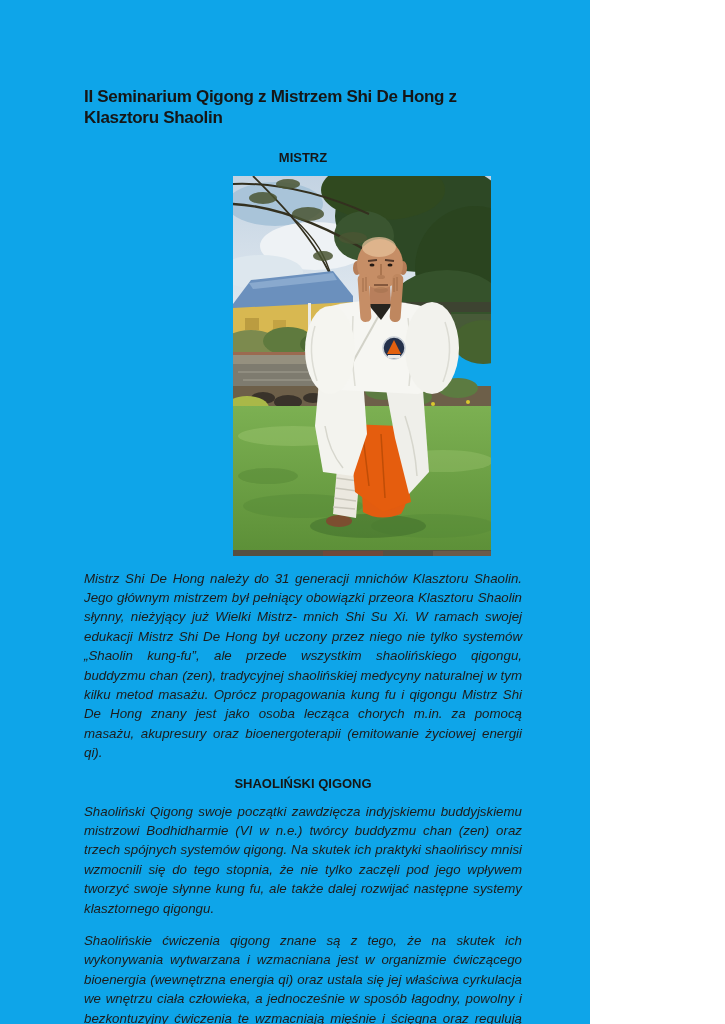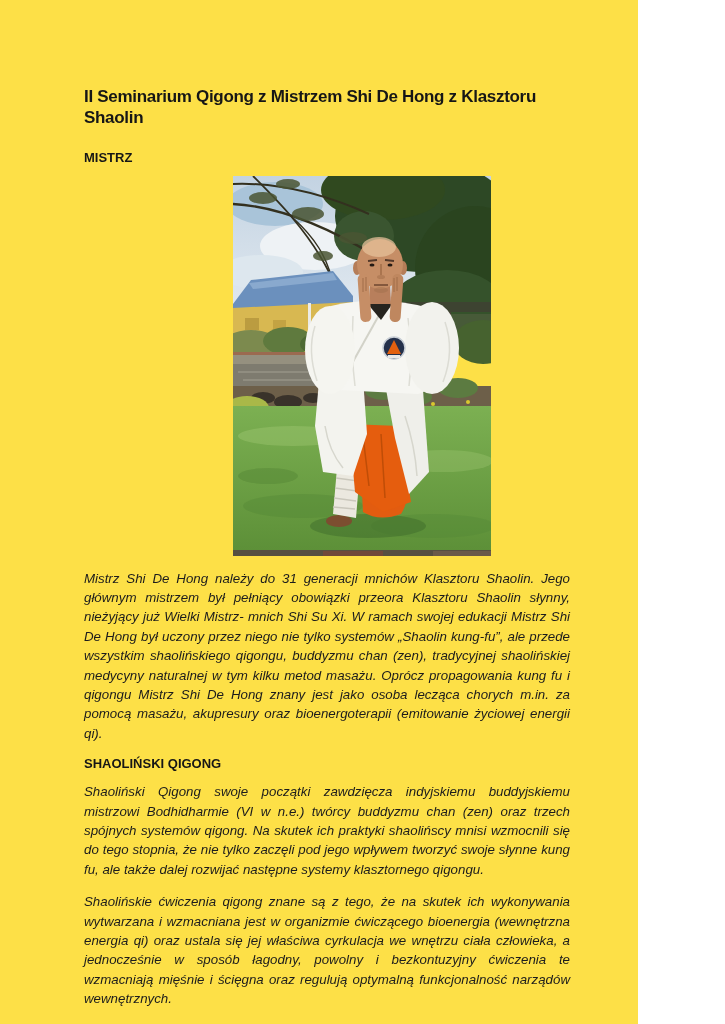--- a/index.html
+++ b/index.html
@@ -4,32 +4,32 @@
 <style>
   html,body{margin:0;padding:0;background:#ffffff;}
   body{
     width:725px;height:1024px;overflow:hidden;
     font-family:"Liberation Sans","DejaVu Sans",sans-serif;
     color:#1c1c1c;
     -webkit-font-smoothing:antialiased;
   }
   .page{
     box-sizing:border-box;
-    width:638px;height:1024px;
+    width:590px;height:1024px;
     padding:86px 68px 40px 84px;
-    background:#fde047;
+    background:#0ea5e9;
   }
   .doc-title{
     font-size:17px;font-weight:bold;line-height:1.25;
     letter-spacing:-0.3px;
     margin:0 0 21px 0;color:#161616;
   }
   .subhead{
     font-size:13px;font-weight:bold;
-    margin:0 0 11px 0;color:#161616;
+    margin:0 0 11px 0;color:#161616;text-align:center;
   }
   .subhead.qigong{margin-top:0;}
   .photo-wrap{
     width:258px;height:380px;
     margin:0 0 13px 149px;
     line-height:0;
   }
   .photo-wrap svg{display:block;}
   p.body{
     font-size:13.3px;line-height:19.4px;

